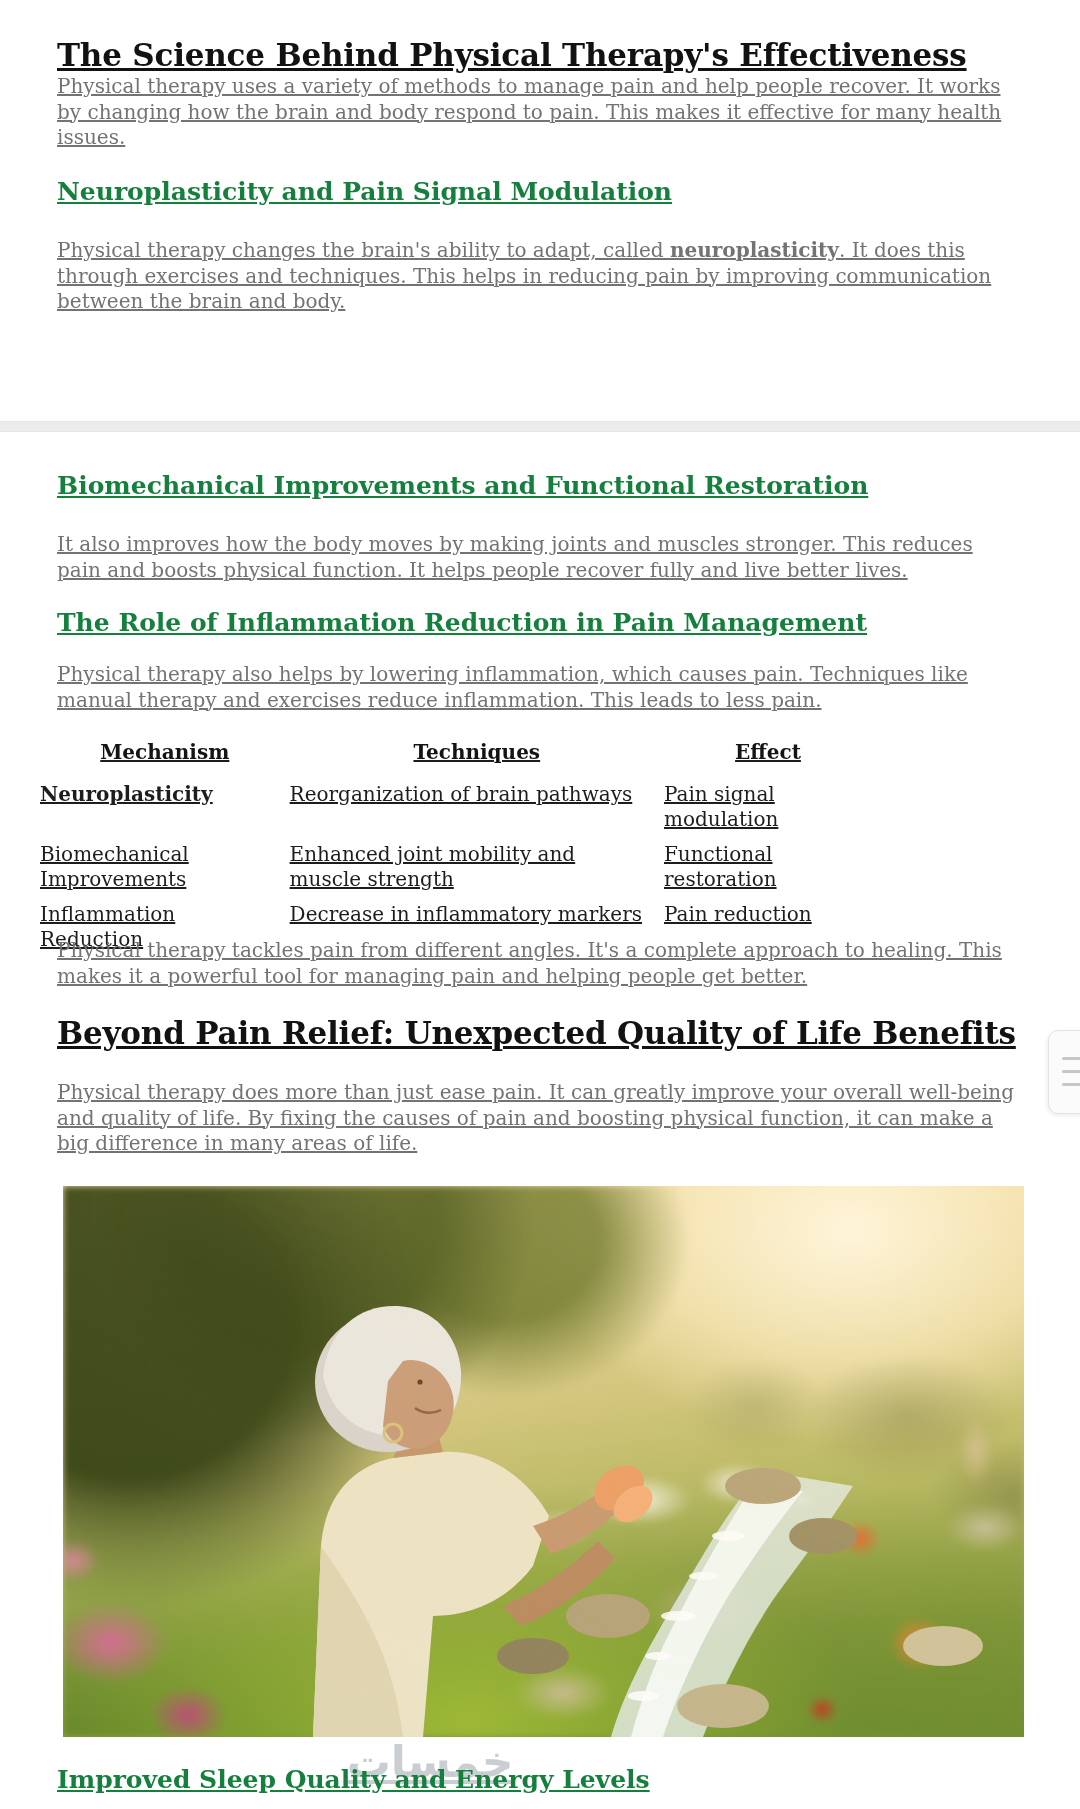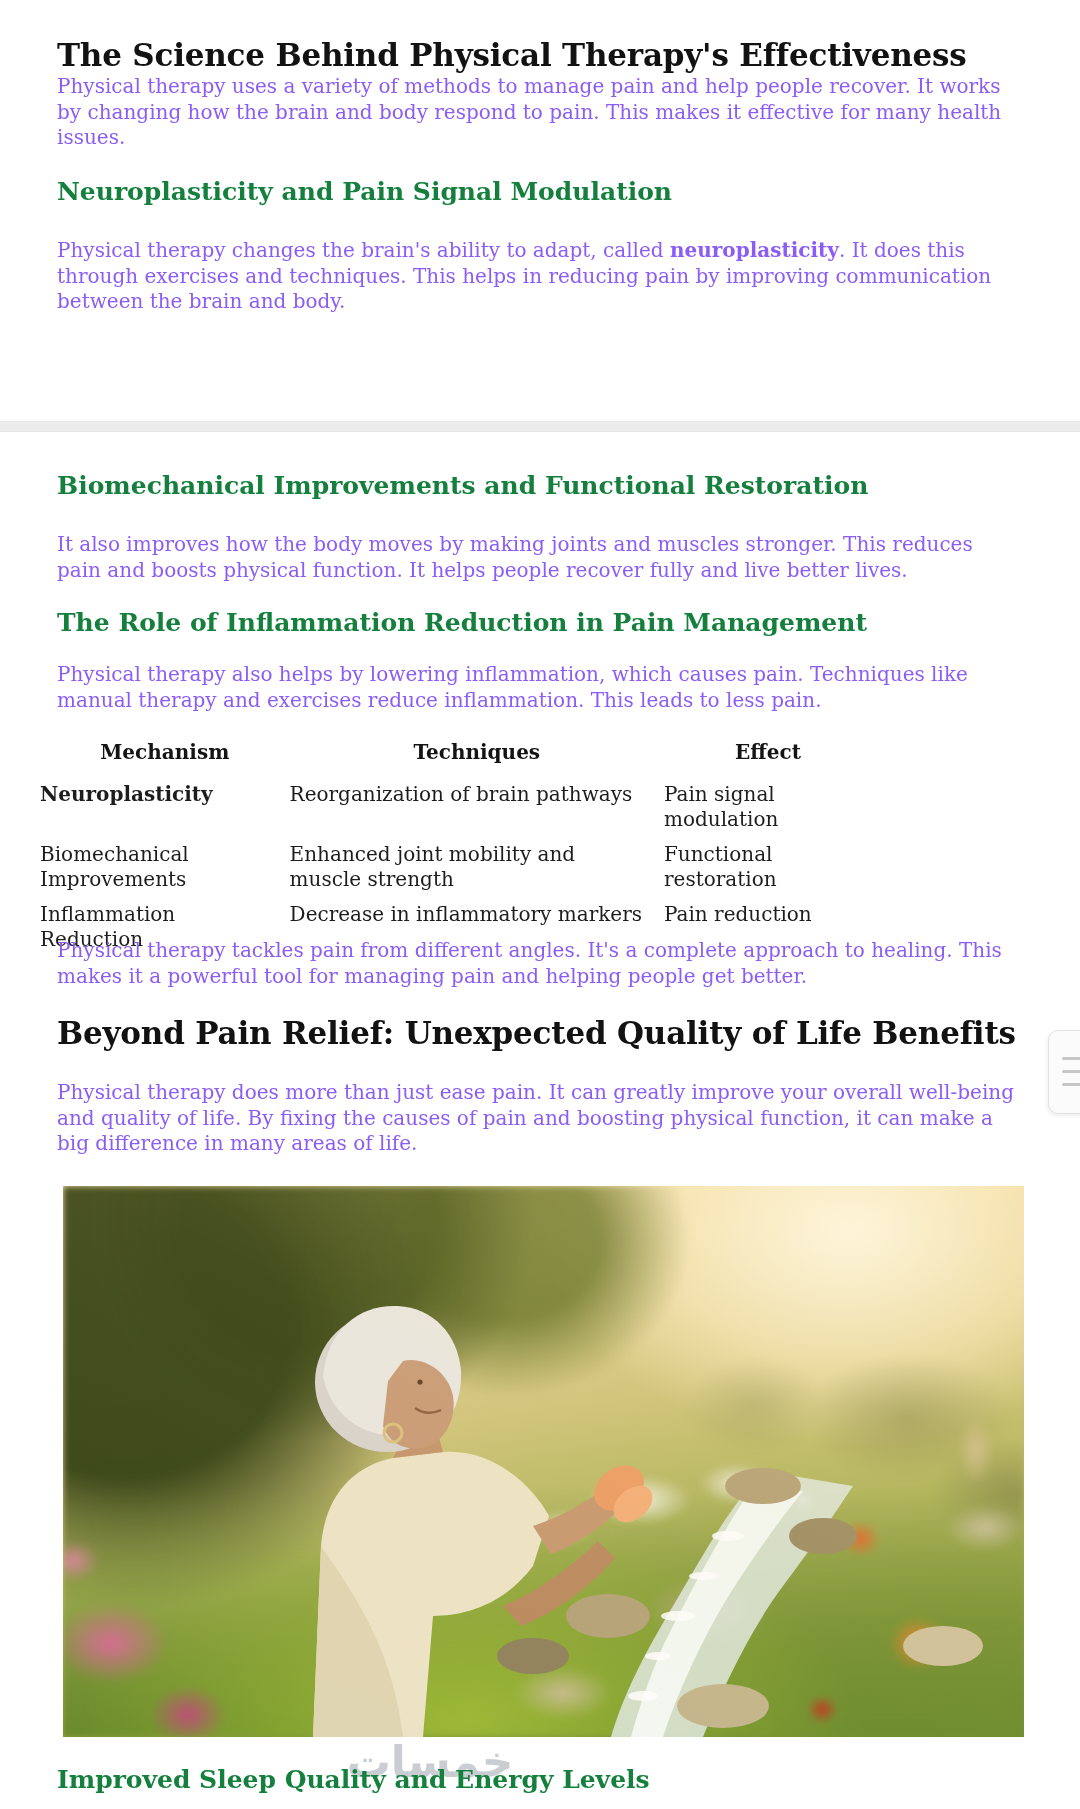--- a/index.html
+++ b/index.html
@@ -1,21 +1,21 @@
 <!DOCTYPE html>
 <html><head>
 <meta charset="utf-8">
 <style>
   html,body{margin:0;padding:0;background:#ffffff;}
   body{width:1080px;height:1809px;position:relative;overflow:hidden;
        font-family:"DejaVu Serif","Liberation Serif",serif;color:#1b1b1b;}
-  .abs{position:absolute;}
+  .abs{position:absolute;text-decoration:underline;}
   .h2{font-size:31px;font-weight:bold;line-height:38px;color:#121212;letter-spacing:-0.2px;}
   .h3{font-size:25px;font-weight:bold;line-height:31px;color:#15803d;}
-  .para{font-size:20px;line-height:25.5px;color:#8b5cf6;}
+  .para{font-size:20px;line-height:25.5px;color:#737373;}
   .b{font-weight:bold;}
   .txt{left:57px;width:966px;}
 
   
   .page-break{left:0;top:421px;width:1080px;height:11px;background:#ececec;
               border-top:1px solid #e6e6e6;border-bottom:1px solid #e6e6e6;box-sizing:border-box;}
 
   
   .tbl{left:40px;top:740px;width:832px;border-collapse:collapse;table-layout:fixed;
        font-size:20px;line-height:25px;color:#1d1d1d;}

